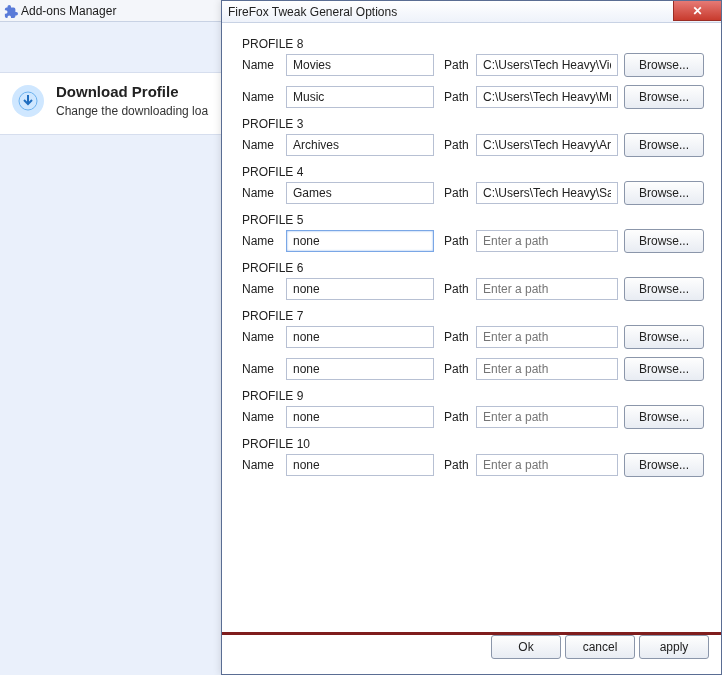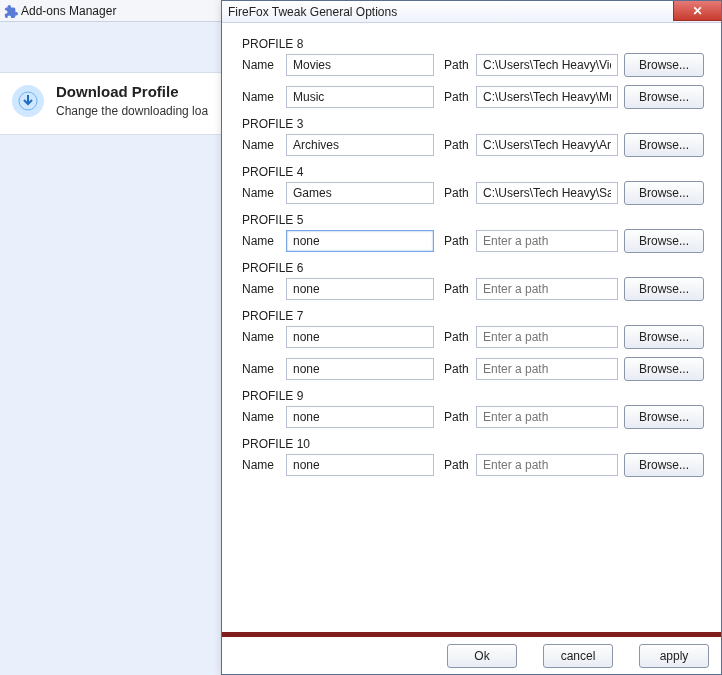--- a/index.html
+++ b/index.html
@@ -128,23 +128,23 @@
     background: linear-gradient(#fefefe,#e8ecf3);
     border-radius: 3px;
     cursor:pointer;
     color:#222;
     min-width: 70px;
   }
   .btn.browse { min-width: 78px; }
 
   .footer {
     height: 42px;
-    border-top: 5px solid #7f1d1d;
-    display:flex; align-items:center; justify-content:flex-end;
-    gap:26px; padding-right:12px;
+    border-top: 3px solid #7f1d1d;
+    display:flex; align-items:flex-start; justify-content:flex-end;
+    gap:4px; padding-right:12px;
   }
 </style>
 </head>
 <body>
 
 <div class="back">
   <div class="tab-row">
     <span class="puzzle-icon">
       <svg viewBox="0 0 16 16" width="14" height="14">
         <path fill="#5a7bd8" d="M6 1a2 2 0 0 1 2 2v1h3a2 2 0 0 1 2 2v3h1a2 2 0 1 1 0 4h-1v1a2 2 0 0 1-2 2H8v-1a2 2 0 1 0-4 0v1H3a2 2 0 0 1-2-2v-3h1a2 2 0 1 0 0-4H1V6a2 2 0 0 1 2-2h1V3a2 2 0 0 1 2-2z"></path>

